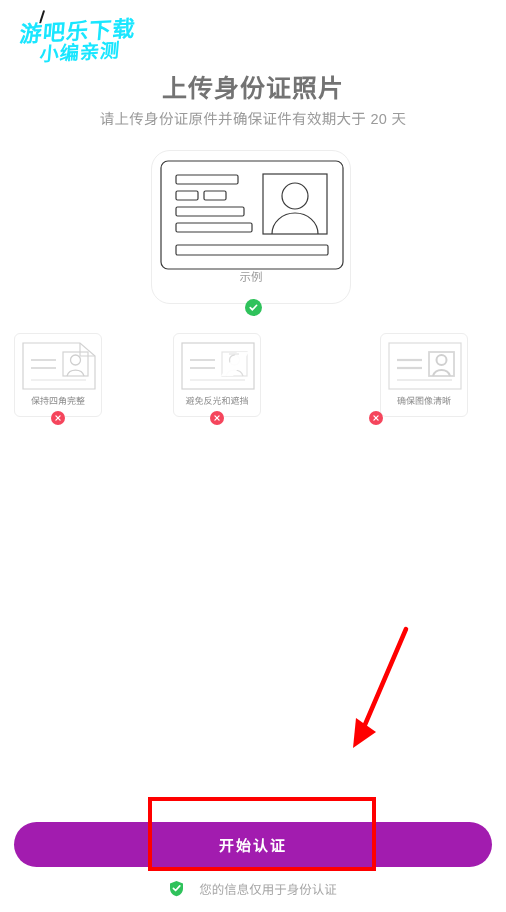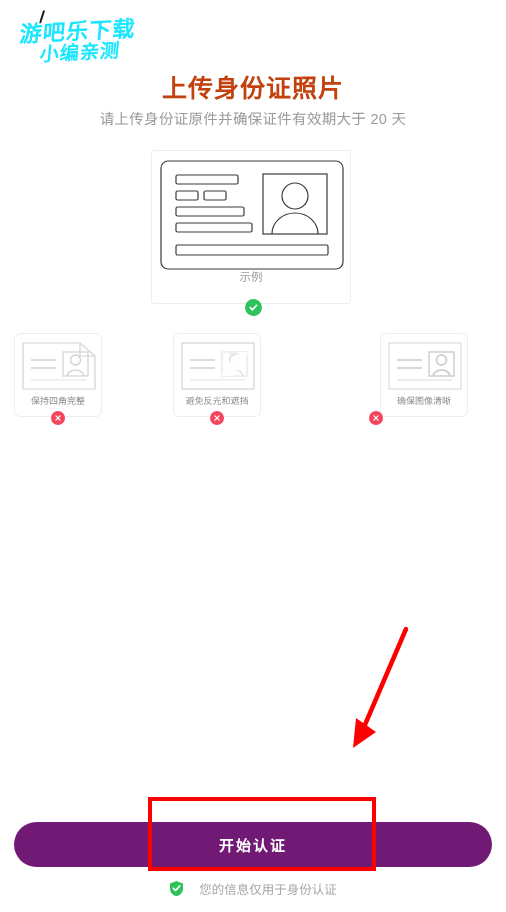--- a/index.html
+++ b/index.html
@@ -66,42 +66,42 @@
   }
 
   
   .page-title {
     position: absolute;
     left: 0; right: 0;
     top: 68px;
     text-align: center;
     font-size: 25px;
     font-weight: 700;
-    color: #c2410c;
+    color: #737373;
     letter-spacing: 1px;
   }
   .page-subtitle {
     position: absolute;
     left: 0; right: 0;
     top: 107px;
     text-align: center;
     font-size: 14.5px;
     color: #9a9a9a;
     letter-spacing: .3px;
   }
 
   
   .example-card {
     position: absolute;
     left: 151px;
     top: 150px;
     width: 200px;
     height: 154px;
     border: 1px solid #ededed;
-    border-radius: 3px;
+    border-radius: 19px;
     background: #ffffff;
     box-sizing: border-box;
   }
   .idcard-svg {
     position: absolute;
     left: 8px;
     top: 9px;
     width: 184px;
     height: 110px;
   }
@@ -194,21 +194,21 @@
     pointer-events: none;
   }
 
   
   .cta-button {
     position: absolute;
     left: 14px;
     top: 822px;
     width: 478px;
     height: 45px;
-    background: #701a75;
+    background: #a21caf;
     border: none;
     border-radius: 23px;
     color: #ffffff;
     font-size: 15px;
     font-weight: 700;
     letter-spacing: 2px;
     font-family: "Liberation Sans", "DejaVu Sans", sans-serif;
     cursor: pointer;
     z-index: 10;
   }

